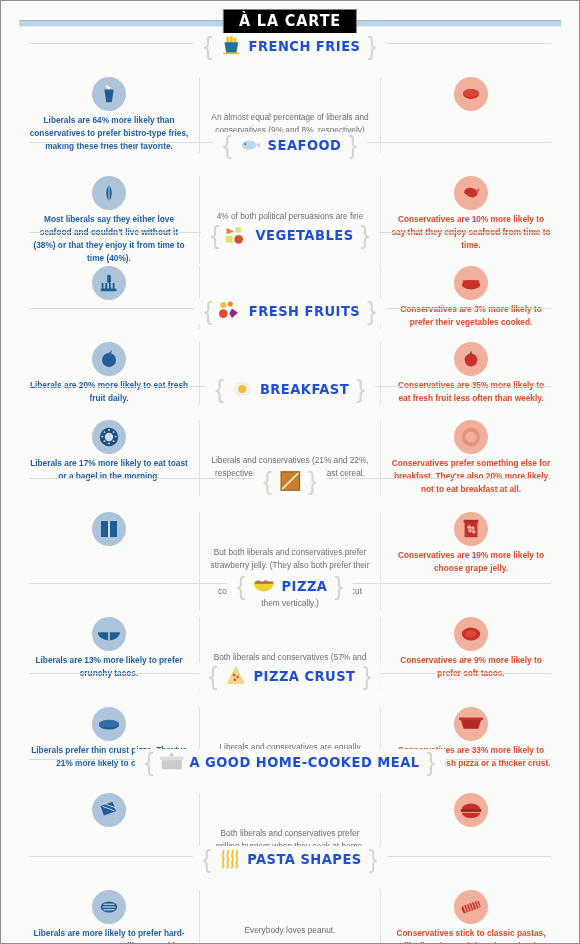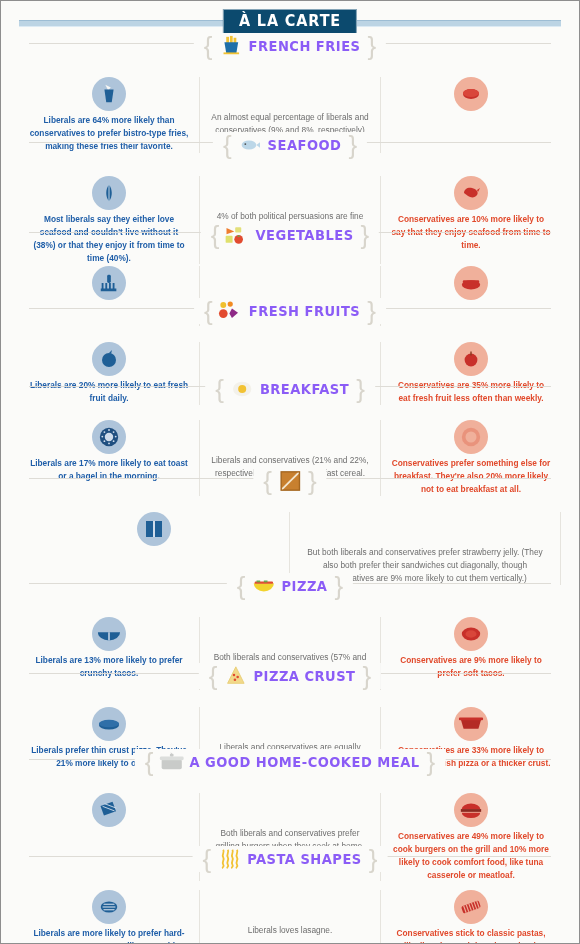--- a/index.html
+++ b/index.html
@@ -9,40 +9,40 @@
     background:#fbfbf9;border:1px solid #8e8e8e;box-sizing:border-box;
   }
   
   .header{position:relative;height:42px;}
   .header .rule{
     position:absolute;left:18px;right:18px;top:19px;height:5px;
     background:#bcd4e4;border-top:1px solid #9dbdd4;border-bottom:1px solid #dceaf4;
   }
   .header .badge{
     position:absolute;left:50%;transform:translateX(-50%);top:8px;
-    background:#0c4a6e;color:#ffffff;padding:4px 16px 5px 16px;
+    background:#000000;color:#ffffff;padding:4px 16px 5px 16px;
     font-family:"DejaVu Sans Condensed","Liberation Sans",sans-serif;
     font-weight:bold;font-size:16px;letter-spacing:.9px;line-height:1;
     box-shadow:0 0 0 1px rgba(255,255,255,.5) inset;
   }
   
   .row{position:relative;}
   .row .hr{
     position:absolute;left:28px;right:28px;top:0;height:1px;background:#dedcd6;
   }
   .titlebar{position:relative;height:34px;}
   .titlewrap{
     position:absolute;left:50%;transform:translateX(-50%);top:-10px;
     background:#fbfbf9;padding:0 10px;display:flex;align-items:center;gap:7px;
     white-space:nowrap;
   }
   .brace{color:#d8d5cc;font-size:26px;line-height:1;font-weight:300;}
   .sect-title{
     font-family:"DejaVu Sans Condensed","Liberation Sans",sans-serif;
-    font-weight:bold;font-size:14.5px;letter-spacing:.5px;color:#8b5cf6;
+    font-weight:bold;font-size:14.5px;letter-spacing:.5px;color:#1d4ed8;
   }
   .cols{display:flex;padding:0 18px 0 18px;box-sizing:border-box;}
   .col{flex:1;text-align:center;box-sizing:border-box;padding:0 10px;}
   .col.mid{border-left:1px solid #e6e4de;border-right:1px solid #e6e4de;}
   .txt{font-size:8.3px;line-height:1.55;}
   .lib{color:#1f5ea8;font-weight:bold;}
   .neu{color:#6d6d6d;}
   .con{color:#e1492b;font-weight:bold;}
   
   .sideicon{height:34px;display:flex;align-items:center;justify-content:center;margin-bottom:3px;}
@@ -196,20 +196,21 @@
           </div>
           <div class="col">
             <div class="sideicon">
               <span class="disc salmon">
                 <svg width="22" height="20" viewBox="0 0 24 20">
                   <ellipse cx="12" cy="12" rx="10" ry="5" fill="#c8302a"></ellipse>
                   <rect x="3" y="7" width="18" height="3" rx="1.4" fill="#c8302a"></rect>
                 </svg>
               </span>
             </div>
+            <div class="txt con">Conservatives are 3% more likely to prefer their vegetables cooked.</div>
           </div>
         </div>
       </div>
       <div class="row" style="height: 78px;">
         <div class="hr"></div>
         <div class="titlebar">
           <div class="titlewrap">
             <span class="brace">{</span>
             <span class="iconbox">
               <svg width="26" height="22" viewBox="0 0 30 24">
@@ -329,20 +330,37 @@
                   <rect x="2" y="2" width="16" height="16" fill="#1f5f96"></rect>
                   <path d="M10 2v16" stroke="#cfdceb" stroke-width="2"></path>
                 </svg>
               </span>
             </div>
           </div>
           <div class="col mid">
             <div class="spacer"></div>
             <div class="txt neu">But both liberals and conservatives prefer strawberry jelly. (They also both prefer their sandwiches cut diagonally, though conservatives are 9% more likely to cut them vertically.)</div>
           </div>
+          <div class="col">
+            <div class="sideicon">
+              <span class="disc salmon">
+                <svg width="20" height="22" viewBox="0 0 20 24">
+                  <rect x="3" y="3" width="14" height="18" fill="#c8302a"></rect>
+                  <rect x="2" y="2" width="16" height="3" fill="#b22a24"></rect>
+                  <g fill="#f0b09b">
+                    <circle cx="8" cy="10" r="2"></circle>
+                    <circle cx="12" cy="11" r="2"></circle>
+                    <circle cx="9" cy="14" r="2"></circle>
+                    <circle cx="13" cy="15" r="2"></circle>
+                  </g>
+                </svg>
+              </span>
+            </div>
+            <div class="txt con">Conservatives are 19% more likely to choose grape jelly.</div>
+          </div>
         </div>
       </div>
       <div class="row" style="height: 90px;">
         <div class="hr"></div>
         <div class="titlebar">
           <div class="titlewrap">
             <span class="brace">{</span>
             <span class="iconbox">
               <svg width="24" height="22" viewBox="0 0 26 24">
                 <path d="M2 9h22a11 9 0 0 1-22 0z" fill="#f2d32e"></path>
@@ -467,21 +485,20 @@
           <div class="col">
             <div class="sideicon">
               <span class="disc salmon">
                 <svg width="24" height="20" viewBox="0 0 26 20">
                   <path d="M3 9a10 6 0 0 1 20 0z" fill="#c8302a"></path>
                   <rect x="2" y="9" width="22" height="3" fill="#8a2a20"></rect>
                   <path d="M3 13h20a9 5 0 0 1-20 0z" fill="#c8302a"></path>
                 </svg>
               </span>
             </div>
-            <div class="txt con">Conservatives are 49% more likely to cook burgers on the grill and 10% more likely to cook comfort food, like tuna casserole or meatloaf.</div>
           </div>
         </div>
       </div>
       <div class="row" style="height: 84px;">
         <div class="hr"></div>
         <div class="titlebar">
           <div class="titlewrap">
             <span class="brace">{</span>
             <span class="iconbox">
               <svg width="22" height="22" viewBox="0 0 24 24">
@@ -508,21 +525,21 @@
                     <path d="M5 10h14"></path>
                     <path d="M6 13h12"></path>
                   </g>
                 </svg>
               </span>
             </div>
             <div class="txt lib">Liberals are more likely to prefer hard-to-pronounce pastas, like gnocchi, fusilli, and radiatore.</div>
           </div>
           <div class="col mid">
             <div class="spacer"></div>
-            <div class="txt neu">Liberals loves lasagne.</div>
+            <div class="txt neu">Everybody loves peanut.</div>
           </div>
           <div class="col">
             <div class="sideicon">
               <span class="disc salmon">
                 <svg width="26" height="20" viewBox="0 0 28 20">
                   <g transform="rotate(-20 14 10)">
                     <rect x="4" y="6" width="20" height="8" rx="2" fill="#c8302a"></rect>
                     <g stroke="#f0b09b" stroke-width="1.2">
                       <path d="M7 6v8"></path>
                       <path d="M10 6v8"></path>

